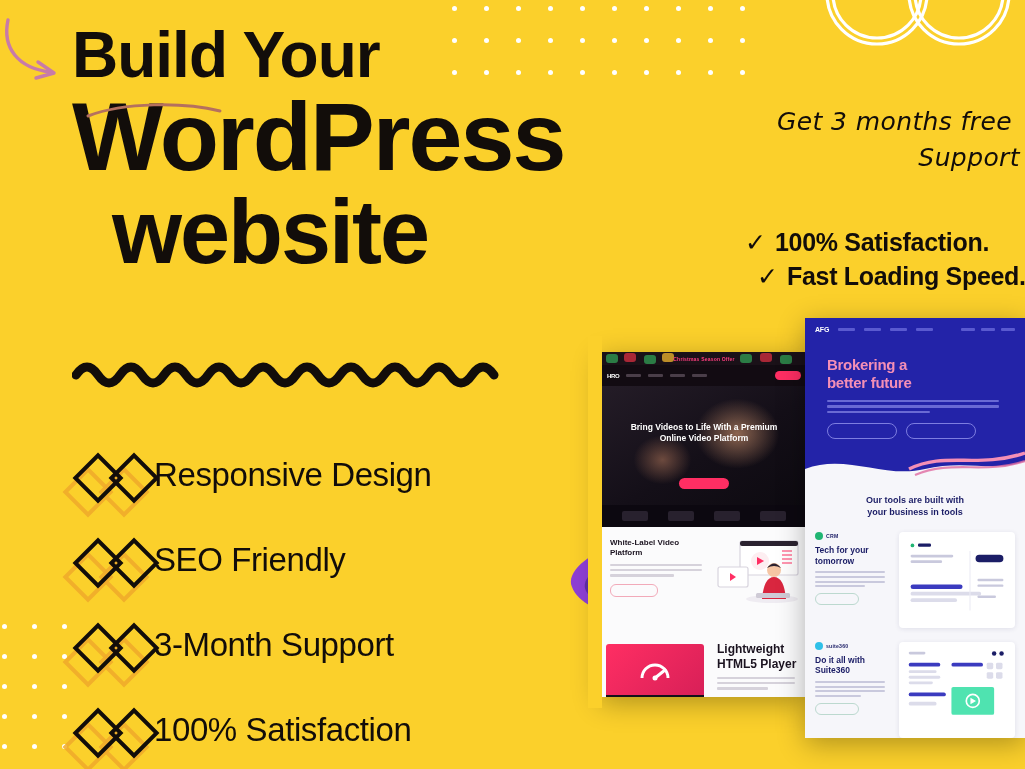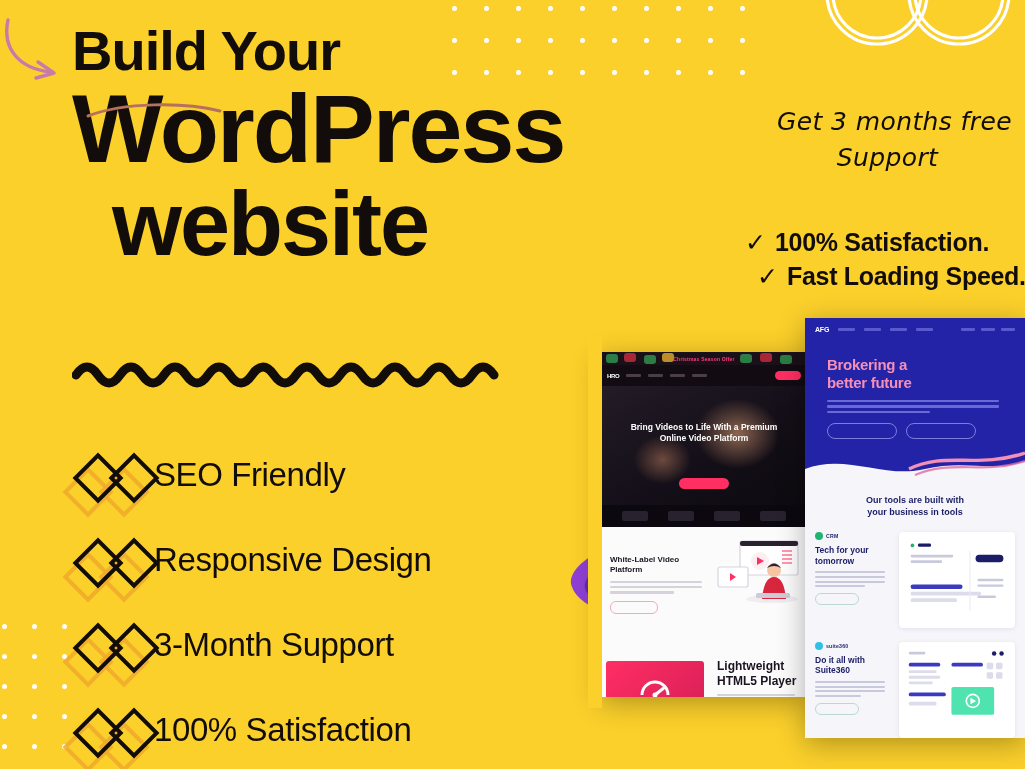--- a/index.html
+++ b/index.html
@@ -18,21 +18,21 @@
 
   
   #rings{position:absolute;right:-6px;top:-54px;width:232px;height:110px;pointer-events:none;}
 
   
   .headline{position:absolute;left:72px;top:24px;width:620px;}
   .h-line{
     color:#120d0a;font-weight:700;letter-spacing:-.5px;
     line-height:.98;margin:0;white-space:nowrap;
   }
-  #h1{font-size:56px;letter-spacing:-1px;}
+  #h1{font-size:64px;letter-spacing:-1px;}
   #h2{font-size:97px;margin-top:2px;letter-spacing:-2px;}
   #h3{font-size:90px;margin-top:4px;letter-spacing:-2px;margin-left:40px;}
 
   
   #squiggle{position:absolute;left:72px;top:355px;width:440px;height:36px;}
 
   
   #features{position:absolute;left:76px;top:432px;width:470px;}
   .feat{position:relative;height:85px;display:flex;align-items:center;}
   .dia-wrap{position:relative;width:78px;height:46px;flex:none;}
@@ -44,21 +44,21 @@
   .feat-label{font-size:33px;font-weight:500;color:#120d0a;letter-spacing:-.4px;white-space:nowrap;}
 
   
   #promo{position:absolute;left:745px;top:104px;width:275px;}
   .script{
     font-family:"DejaVu Sans",sans-serif;font-style:italic;
     color:#120d0a;font-size:25px;text-align:center;line-height:1.45;
     letter-spacing:.4px;font-weight:400;
   }
   #promo-l1{margin-left:24px;}
-  #promo-l2{margin-left:10px;}
+  #promo-l2{margin-left:10px;text-align:right;}
   #promo-arrow{position:absolute;left:0px;top:14px;width:78px;height:80px;}
   #promo-swoosh{position:absolute;left:84px;top:100px;width:140px;height:24px;}
 
   .checks{position:absolute;left:745px;top:228px;width:276px;}
   .chk-row{display:flex;align-items:baseline;gap:9px;margin-bottom:5px;}
   .chk-row.indent{padding-left:12px;}
   .chk{font-size:25px;color:#120d0a;line-height:1;}
   .chk-text{font-size:25px;font-weight:700;color:#120d0a;letter-spacing:-.3px;white-space:nowrap;}
 
   
@@ -84,21 +84,21 @@
   .vid-hero .htxt{position:absolute;left:50%;transform:translateX(-50%);top:36px;width:155px;
     text-align:center;color:#fff;font-size:8.5px;font-weight:800;line-height:1.3;}
   .vid-hero .hsub{position:absolute;left:50%;transform:translateX(-50%);top:76px;width:140px;
     text-align:center;font-size:3.6px;color:#cfc6d2;line-height:1.5;}
   .vid-hero .hbtn{position:absolute;left:50%;transform:translateX(-50%);top:92px;
     width:50px;height:11px;border-radius:6px;background:#ff2e63;}
   .vid-logos{height:22px;background:#0c0810;display:flex;align-items:center;
              justify-content:space-around;padding:0 12px;}
   .vid-logos .lg{width:26px;height:10px;background:#2a2330;border-radius:2px;opacity:.95;}
   .sec-white{background:#fbfbfc;position:relative;}
-  .wl{height:92px;padding:28px 10px 0;position:relative;}
+  .wl{height:92px;padding:11px 10px 0;position:relative;}
   .wl h4{margin:0;font-size:8px;font-weight:800;color:#1b1320;line-height:1.25;width:95px;}
   .lines{margin-top:6px;width:92px;}
   .lines i{display:block;height:2.2px;background:#d6d2db;border-radius:1px;margin-bottom:3px;}
   .ghost-btn{margin-top:7px;width:46px;height:11px;border-radius:6px;border:1px solid #f2aab9;}
   .wl-art{position:absolute;right:6px;top:10px;width:92px;height:72px;}
   .hp{height:87px;padding:10px 10px 0;position:relative;}
   .hp-card{position:absolute;left:6px;top:14px;width:98px;height:58px;border-radius:3px;
     background:linear-gradient(135deg,#ff2e63 0%,#d61f57 100%);overflow:hidden;}
   .hp-card .bar{position:absolute;left:0;right:0;bottom:0;height:7px;background:#14101a;}
   .hp-right{position:absolute;right:7px;top:12px;width:84px;}
@@ -211,30 +211,30 @@
   </svg>
 
   <div id="features">
     <div class="feat">
       <div class="dia-wrap">
         <span class="dia ghost a"></span>
           <span class="dia ghost b"></span>
         <span class="dia a"></span>
           <span class="dia b"></span>
       </div>
-      <span class="feat-label">SEO Friendly</span>
+      <span class="feat-label">Responsive Design</span>
     </div>
     <div class="feat">
       <div class="dia-wrap">
         <span class="dia ghost a"></span>
           <span class="dia ghost b"></span>
         <span class="dia a"></span>
           <span class="dia b"></span>
       </div>
-      <span class="feat-label">Responsive Design</span>
+      <span class="feat-label">SEO Friendly</span>
     </div>
     <div class="feat">
       <div class="dia-wrap">
         <span class="dia ghost a"></span>
           <span class="dia ghost b"></span>
         <span class="dia a"></span>
           <span class="dia b"></span>
       </div>
       <span class="feat-label">3-Month Support</span>
     </div>

